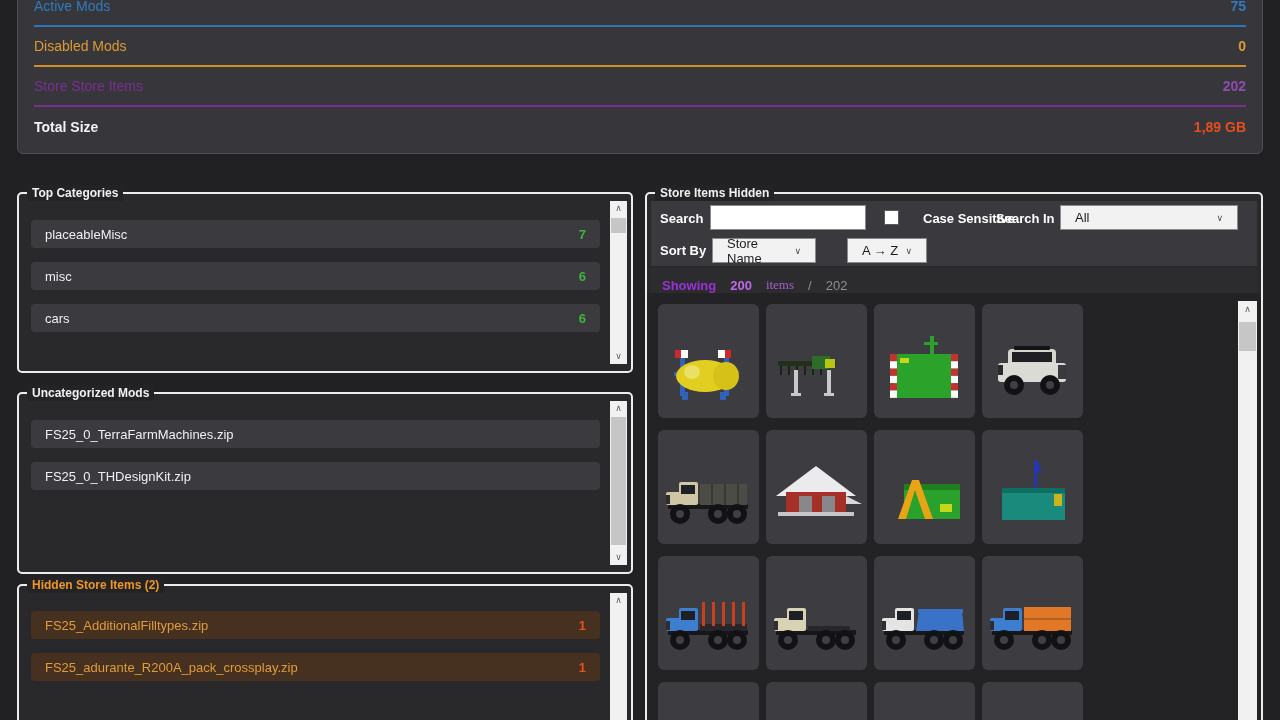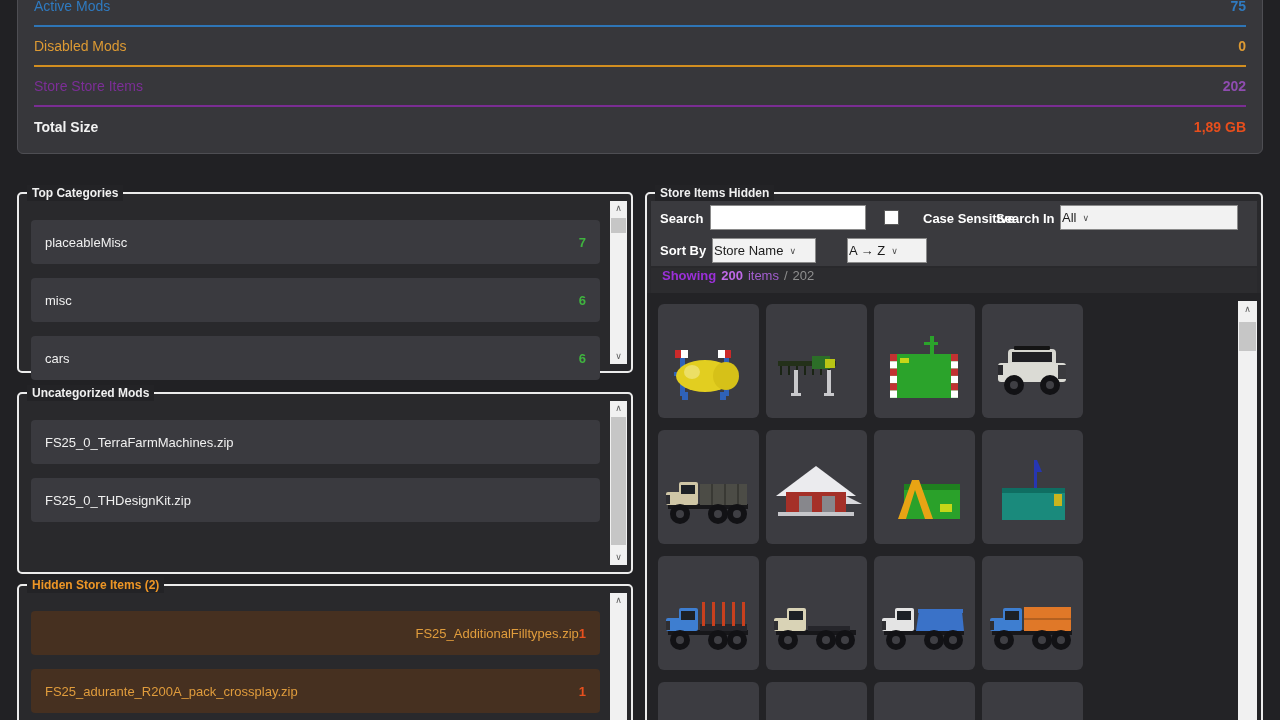--- a/index.html
+++ b/index.html
@@ -25,21 +25,21 @@
     background:#29292c;
   }
   .legend {
     position:absolute; top:-9px; left:8px; background:#232326; padding:0 5px;
     font-size:12px; font-weight:600; color:#f0f0f0; line-height:16px; white-space:nowrap;
   }
 
   .list { position:absolute; left:12px; right:31px; top:26px; }
   .list-item {
     display:flex; justify-content:space-between; align-items:center;
-    height:44px; margin-bottom:14px; padding:0 14px;
+    height:28px; margin-bottom:14px; padding:0 14px;
     background:#3a3a3f; border-radius:4px; font-size:13px; color:#f0f0f0;
   }
   .li-count { font-weight:bold; font-size:13px; }
 
   
   .vscroll { position:absolute; width:17px; background:#f1f1f1; }
   .sbtn { position:absolute; left:0; right:0; top:0; height:15px;
           display:flex; align-items:center; justify-content:center;
           background:#f1f1f1; color:#5f5f5f; font-size:9px; line-height:9px; }
   .sb-bottom { top:auto; bottom:0; }
@@ -50,33 +50,33 @@
   
   .gallery-toolbar { position:absolute; left:4px; right:4px; top:7px; height:65px; background:#3a3a3e; }
   .tb-label { position:absolute; font-size:13px; font-weight:bold; color:#ffffff; white-space:nowrap; }
   .tb-input {
     position:absolute; background:#ffffff; border:1px solid #8a8a8a;
     font-size:13px; color:#1b1b1b; padding:0 6px; outline:none;
   }
   .checkbox { position:absolute; width:15px; height:15px; background:#ffffff; border:1px solid #5a5a5a; }
   .dropdown {
     position:absolute; height:25px; background:#f2f2f2; border:1px solid #8a8a8a;
-    display:flex; align-items:center; 
-    padding:0 1px; font-size:13px; color:#1b1b1b;
+    display:flex; align-items:center; justify-content:space-between;
+    padding:0 14px; font-size:13px; color:#1b1b1b;
   }
   .dd-chevron { font-size:9px; color:#4c4c4c; margin-left:6px; }
 
   .showing-row {
     position:absolute; left:4px; right:4px; top:74px; height:25px;
-    background:#2c2c2f; display:flex; align-items:flex-start; gap:5px;
+    background:#2c2c2f; display:flex; align-items:flex-end; gap:14px;
     padding-left:11px; font-size:13px;
   }
   .sh-label { color:#9b30d9; font-weight:bold; }
   .sh-count { color:#c069e8; font-weight:bold; }
-  .sh-unit  { color:#a35fd0; }
+  .sh-unit  { color:#a35fd0;font-family:Liberation Serif, serif; }
   .sh-sep, .sh-total { color:#8f8f8f; }
 
   .gallery-body { position:absolute; left:0; right:0; top:99px; bottom:0; background:#232326; }
   .gallery-grid {
     position:absolute; left:11px; top:110px;
     display:grid; grid-template-columns:repeat(4,101px);
     column-gap:7px; row-gap:12px;
   }
   .tile { width:101px; height:114px; background:#3c3c41; border-radius:6px; overflow:hidden; }
 </style>
@@ -146,21 +146,21 @@
     <div class="sthumb" style="top:16px; height:128px;"></div>
     <div class="sbtn sb-bottom">
         <span>∨</span>
       </div>
   </div>
 </div>
 
 <div class="group" style="left:17px; top:584px; width:616px; height:164px;">
   <span class="legend" style="color:#ee9626; font-weight:bold;">Hidden Store Items (2)</span>
   <div class="list" style="top:25px;">
-      <div class="list-item" style="background: rgb(70, 48, 32); justify-content: flex-end;">
+      <div class="list-item" style="background: rgb(70, 48, 32);">
         <span class="li-name" style="color: rgb(224, 156, 60);">FS25_AdditionalFilltypes.zip</span>
         <span class="li-count" style="color: rgb(232, 80, 30);">1</span>
       </div>
       <div class="list-item" style="background: rgb(70, 48, 32);">
         <span class="li-name" style="color: rgb(224, 156, 60);">FS25_adurante_R200A_pack_crossplay.zip</span>
         <span class="li-count" style="color: rgb(232, 80, 30);">1</span>
       </div>
     </div>
   <div class="vscroll" style="right:4px; top:7px; height:150px;">
     <div class="sbtn">

